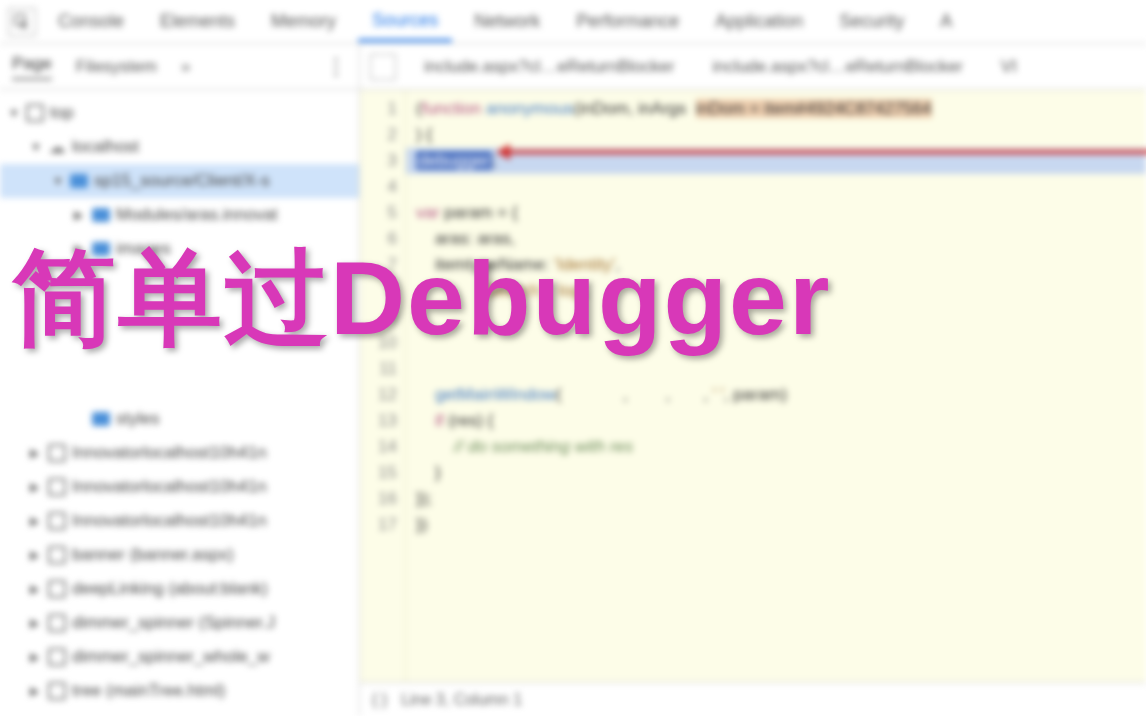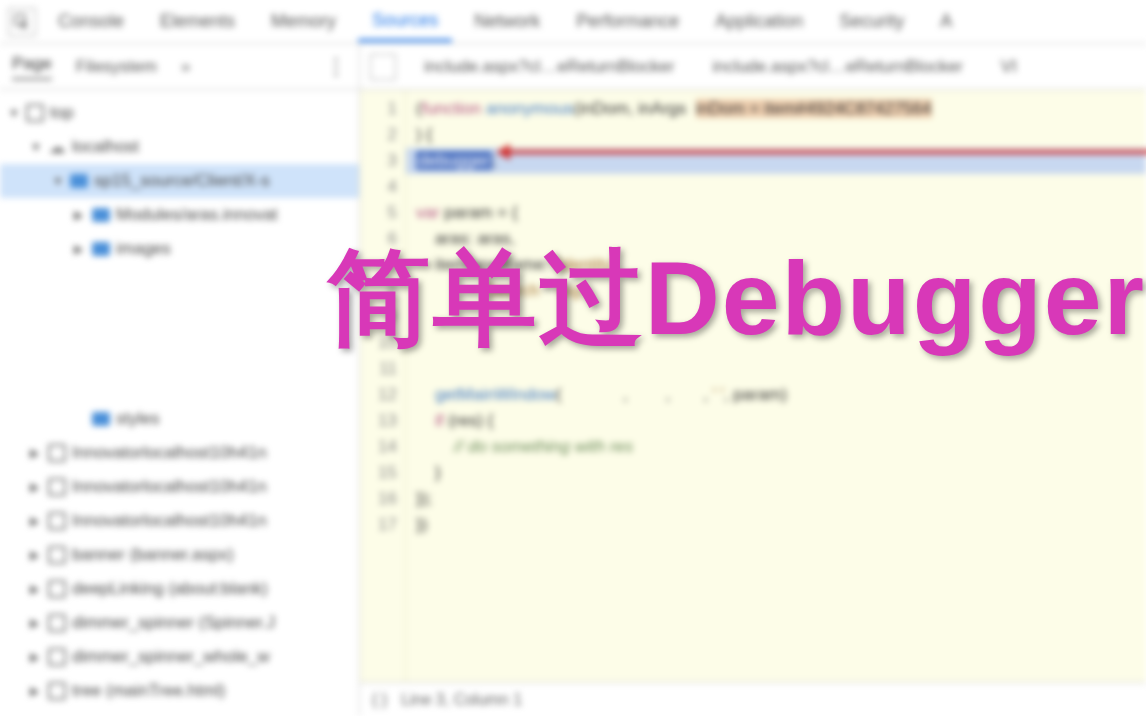--- a/index.html
+++ b/index.html
@@ -41,21 +41,21 @@
 .kw { color: #b05080; }
 .fn { color: #4078c0; }
 .str { color: #a07030; }
 .cm { color: #6a8a5a; font-style: italic; }
 .dbg { background: #4a70c0; color: #fff; padding: 0 2px; }
 .arrow-red { position: absolute; left: 140px; top: 60px; width: 760px; height: 4px; background: #d03030; }
 .arrow-red::before { content: ""; position: absolute; left: -12px; top: -6px; border: 8px solid transparent; border-right: 14px solid #d03030; }
 
 .status { height: 34px; border-top: 1px solid #ccc; display: flex; align-items: center; padding: 0 12px; gap: 14px; color: #666; font-size: 16px; }
 
-.overlay-title { position: absolute; left: 12px; right: 0; top: 230px; text-align: right; font-size: 104px; font-weight: 900; color: #d838b8; text-shadow: 3px 3px 6px rgba(0,0,0,0.35); letter-spacing: 2px; pointer-events: none; }
+.overlay-title { position: absolute; left: 12px; right: 0; top: 230px; text-align: left; font-size: 104px; font-weight: 900; color: #d838b8; text-shadow: 3px 3px 6px rgba(0,0,0,0.35); letter-spacing: 2px; pointer-events: none; }
 </style>
 </head>
 <body>
 
 <div class="blur-layer">
   <div class="top-tabs">
     <span class="inspect">
       <svg width="16" height="16" viewBox="0 0 16 16">
           <rect x="1" y="1" width="10" height="10" fill="none" stroke="#666" stroke-width="1.5"></rect>
           <path d="M7 7 l6 3 -2 1 2 3 -1 1 -3-2 -1 2z" fill="#666"></path>

